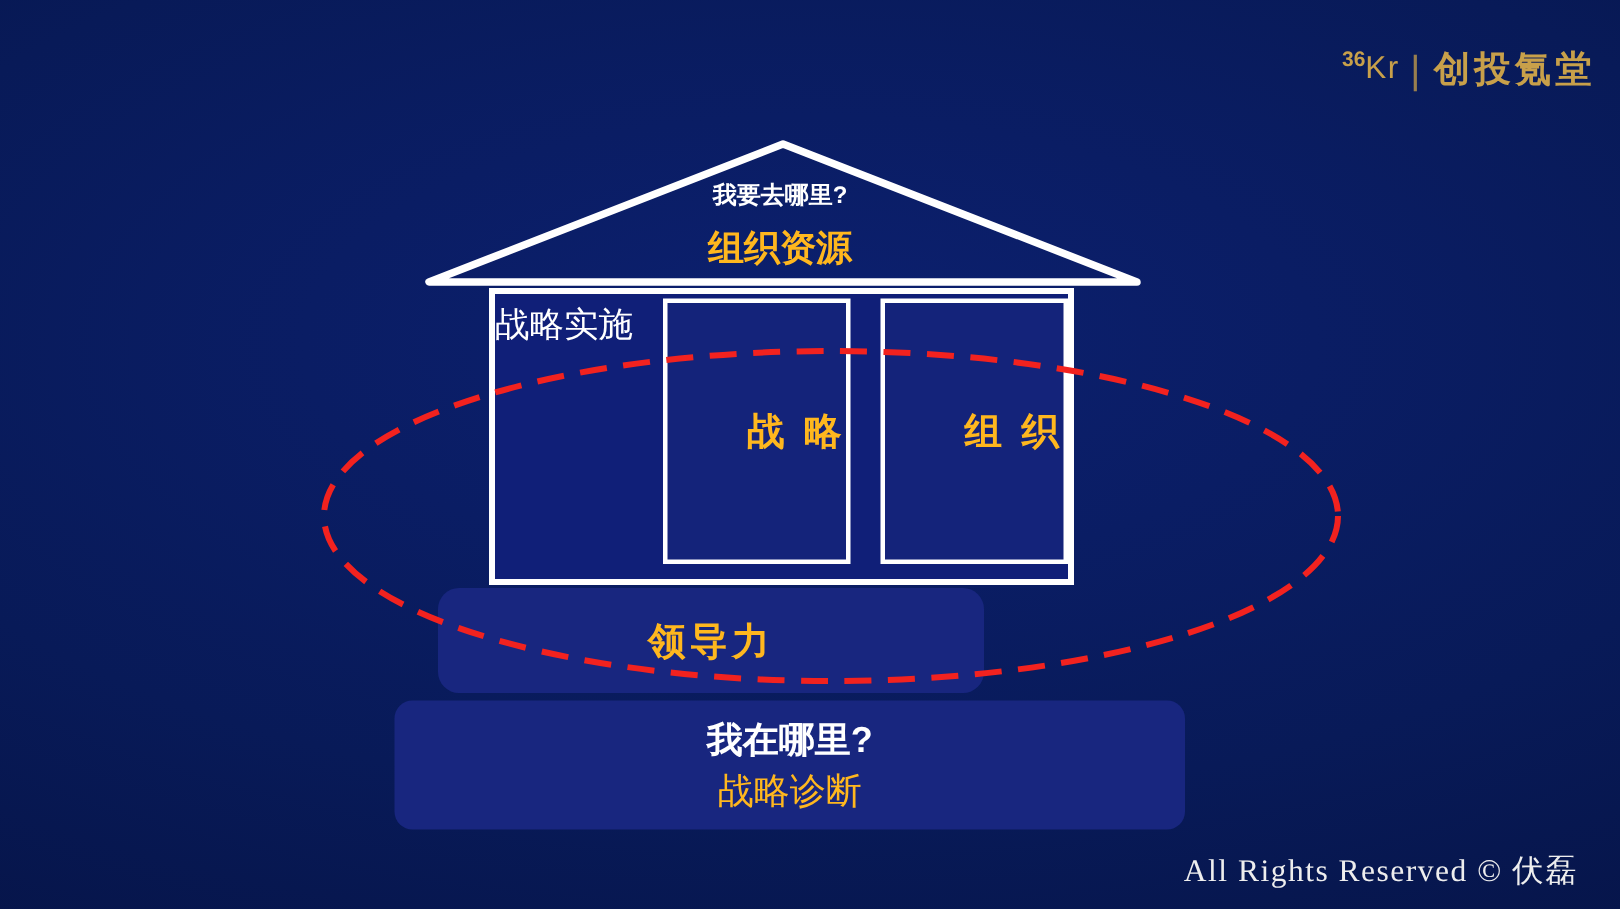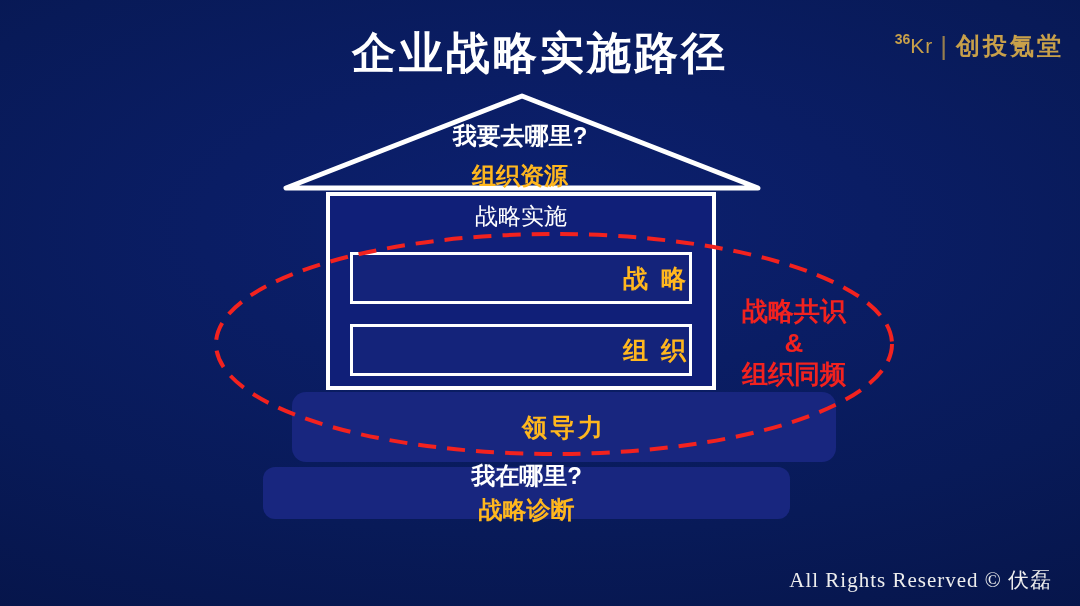--- a/index.html
+++ b/index.html
@@ -53,32 +53,32 @@
     stroke-width: 5;
     stroke-linejoin: round;
   }
 
   .roof-text {
     position: absolute;
     left: 330px; top: 120px;
     width: 380px;
     text-align: center;
   }
-  .roof-q { font-size: 24px; font-weight: 700; color: #fff; margin-bottom: 8px; }
+  .roof-q { font-size: 16px; font-weight: 700; color: #fff; margin-bottom: 8px; }
   .roof-a { font-size: 24px; font-weight: 700; color: var(--gold, #ffb71e); }
 
   .body-box {
     position: absolute;
     left: 326px; top: 192px;
     width: 390px; height: 198px;
     border: 4px solid #fff;
     background: var(--panel, #101f78);
     display: flex;
-    flex-direction: column;
-    padding: 3px 20px 10px;
+    flex-direction: row;
+    padding: 3px 0 10px;
     gap: 20px;
   }
   .body-label {
     text-align: center;
     font-size: 23px;
     color: #fff;
     padding-top: 2px;
   }
   .inner-box {
     flex: 1;
@@ -94,45 +94,45 @@
     font-size: 25px;
     font-weight: 700;
     color: var(--gold, #ffb71e);
     letter-spacing: 3px;
   }
   .inner-detail { font-size: 17px; color: #fff; }
 
   .pedestal {
     position: absolute;
     left: 292px; top: 392px;
-    width: 544px; height: 70px;
+    width: 364px; height: 70px;
     background: var(--block, #18267f);
     border-radius: 14px;
     display: flex;
     flex-direction: column;
     justify-content: center;
     align-items: center;
     gap: 2px;
   }
   .pedestal .inner-detail { font-size: 16px; }
 
   .base {
     position: absolute;
     left: 263px; top: 467px;
-    width: 527px; height: 52px;
+    width: 527px; height: 86px;
     background: var(--block, #18267f);
     border-radius: 12px;
     display: flex;
     flex-direction: column;
     justify-content: center;
     align-items: center;
     gap: 2px;
   }
   .base-q { font-size: 24px; font-weight: 700; color: #fff; }
-  .base-a { font-size: 24px; font-weight: 700; color: var(--gold, #ffb71e); }
+  .base-a { font-size: 24px; font-weight: 400; color: var(--gold, #ffb71e); }
 
   .ellipse-svg {
     position: absolute;
     left: 0; top: 0;
     width: 1080px; height: 606px;
     pointer-events: none;
   }
   .ellipse-svg ellipse {
     fill: none;
     stroke: var(--red, #f2221f);
@@ -159,21 +159,20 @@
     letter-spacing: 1px;
     color: #eeeeee;
     margin-top: 26px;
   }
 </style>
 </head>
 <body>
 
 <div class="slide">
 
-  <div class="title">企业战略实施路径</div>
 
   <div class="brand">
     <span class="b-num">36</span>
     <span class="b-kr">Kr</span>
     <span class="b-div">|</span>
     <span class="b-name">创投氪堂</span>
   </div>
 
   <svg class="roof-svg" viewBox="0 0 484 104" aria-hidden="true">
     <polygon points="242,6 6,98 478,98"></polygon>
@@ -202,21 +201,16 @@
 
   <div class="base">
     <div class="base-q">我在哪里?</div>
     <div class="base-a">战略诊断</div>
   </div>
 
   <svg class="ellipse-svg" viewBox="0 0 1080 606" aria-hidden="true">
     <ellipse cx="554" cy="344" rx="338" ry="110"></ellipse>
   </svg>
 
-  <div class="annotation">
-    <div>战略共识</div>
-    <div>&amp;</div>
-    <div>组织同频</div>
-  </div>
 
   <div class="footer">All Rights Reserved © 伏磊</div>
 
 </div>
 
 </body></html>

